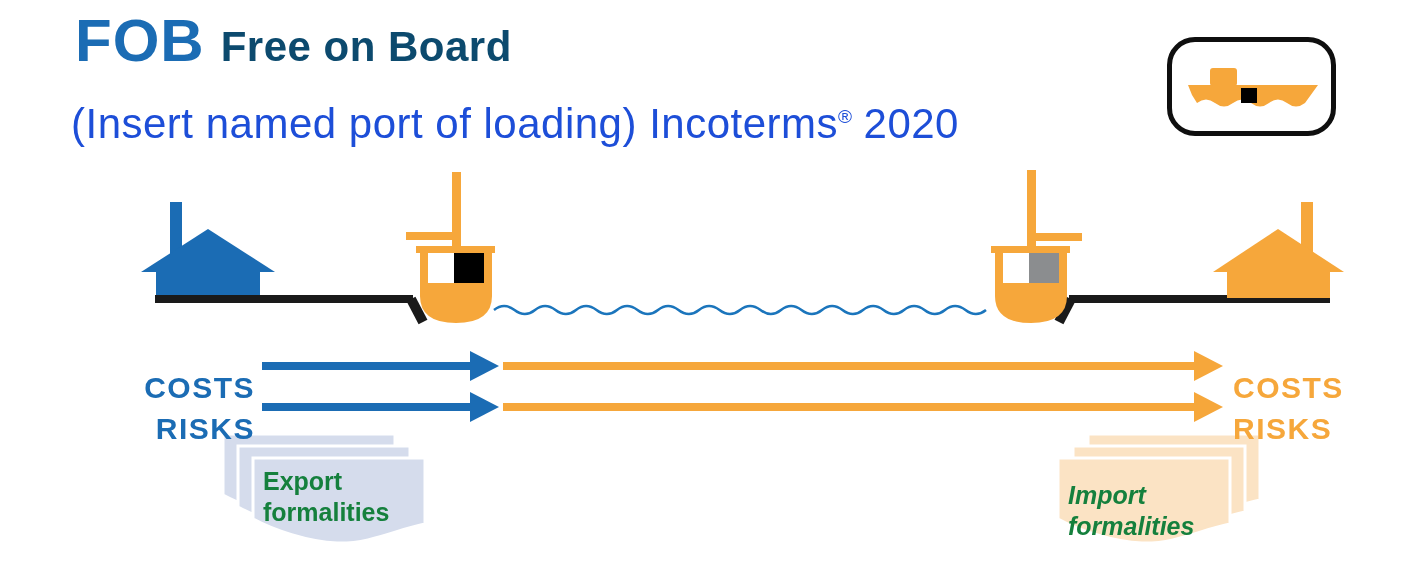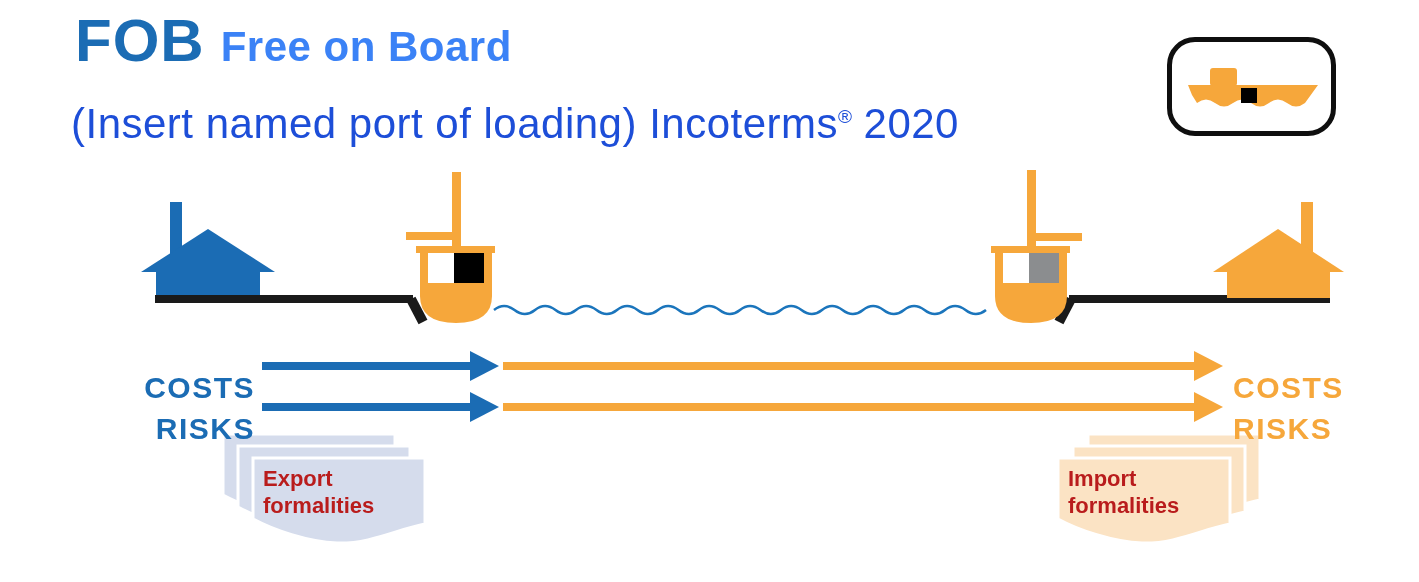--- a/index.html
+++ b/index.html
@@ -15,21 +15,21 @@
     position:absolute;left:75px;top:6px;
     display:flex;align-items:baseline;gap:16px;
     white-space:nowrap;
   }
   .fob{
     font-size:60px;font-weight:800;letter-spacing:1px;
     color:#1B6CB4;
   }
   .term{
     font-size:42px;font-weight:700;letter-spacing:.5px;
-    color:#3b82f6;
+    color:#0c4a6e;
   }
   .subtitle{
     position:absolute;left:71px;top:100px;
     font-size:42px;font-weight:400;letter-spacing:.5px;
     color:#1d4ed8;white-space:nowrap;
   }
   .subtitle sup{font-size:19px;font-weight:400;}
   .subtitle .yr{margin-left:11px;}
   
   .mode-badge{
@@ -46,22 +46,22 @@
     position:absolute;height:32px;line-height:32px;
     font-size:30px;font-weight:700;letter-spacing:1.5px;
     white-space:nowrap;
     margin-top:22px;
   }
   .cr-blue{color:#1B6CB4;left:95px;width:160px;text-align:right;}
   .cr-orange{color:#F6A73B;left:1233px;text-align:left;}
   
   .form-label{
     position:absolute;width:150px;
-    font-size:22px;font-weight:700;line-height:1.22;
-    color:#b91c1c;
+    font-size:25px;font-weight:700;line-height:1.22;
+    color:#15803d;
   }
 </style>
 </head>
 <body>
 
 <div class="stage">
 
   <div class="header">
     <span class="fob">FOB</span>
     <span class="term">Free on Board</span>
@@ -151,15 +151,15 @@
       <path transform="translate(1058,458)" d="M0 0 H172 V66 C145 71 118 86 84 85 C55 84 20 72 0 61 Z" fill="#FBE3C4" stroke="#ffffff" stroke-width="3"></path>
     </g>
   </svg>
 
   <div class="cr-label cr-blue" style="top:350px;">COSTS</div>
   <div class="cr-label cr-blue" style="top:391px;">RISKS</div>
   <div class="cr-label cr-orange" style="top:350px;">COSTS</div>
   <div class="cr-label cr-orange" style="top:391px;">RISKS</div>
 
   <div class="form-label" style="left:263px;top:466px;">Export formalities</div>
-  <div class="form-label" style="left:1068px;top:466px;">Import formalities</div>
+  <div class="form-label" style="left:1068px;top:480px;font-style:italic;">Import formalities</div>
 
 </div>
 
 </body></html>

